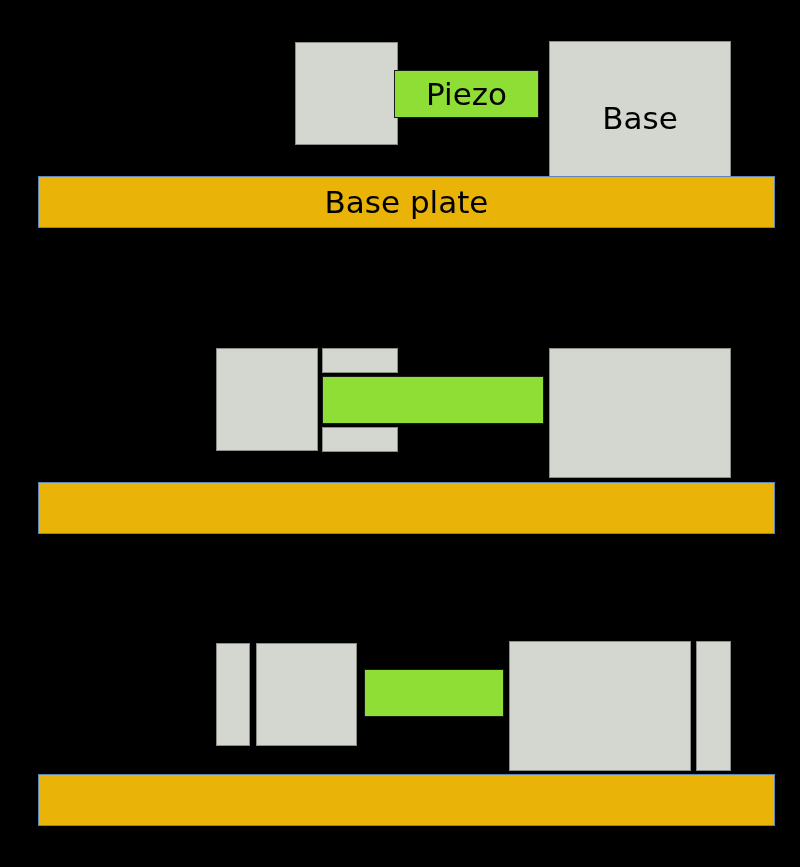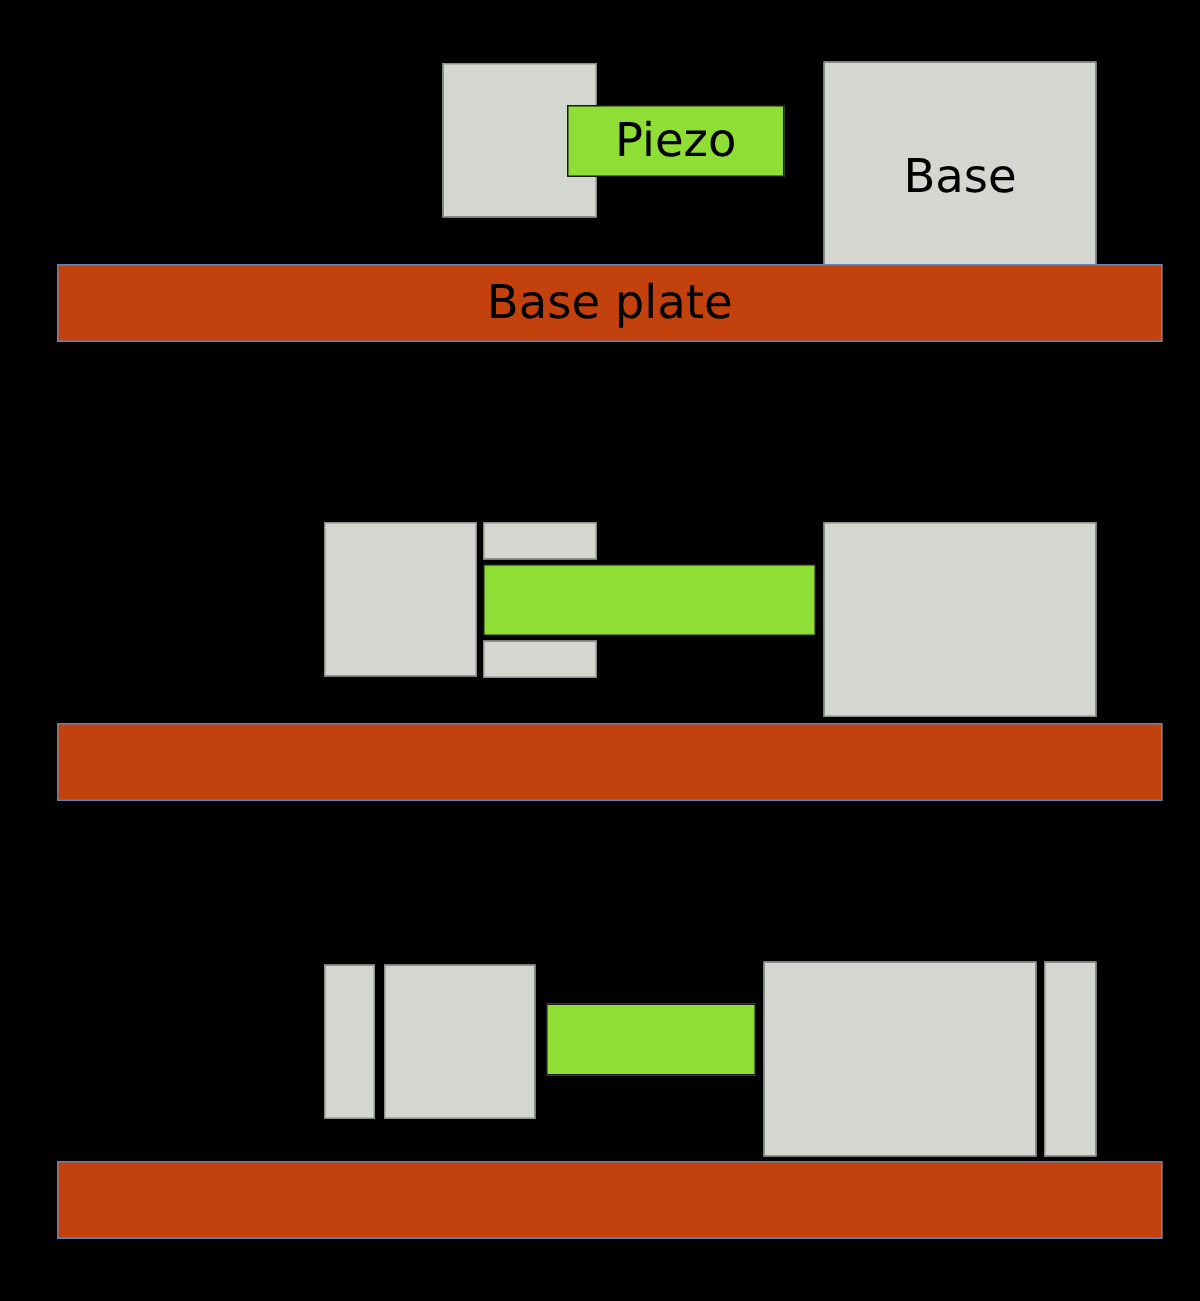--- a/index.html
+++ b/index.html
@@ -26,37 +26,37 @@
   }
   .mass {
     background: #d3d7d0;
     border: 1px solid #8a8f88;
   }
   .piezo {
     background: #8ede35;
     border: 1px solid #1a1a1a;
   }
   .plate {
-    background: #c2410c;
+    background: #eab308;
     border: 1px solid #5d87ba;
   }
   .label-centered {
     display: flex;
     align-items: center;
     justify-content: center;
   }
 </style>
 </head>
 <body>
 
 <div id="stage">
 
   <div class="block mass" style="left:295px; top:42px; width:103px; height:103px;"></div>
 
-  <div class="block piezo" style="left:378px; top:70px; width:145px; height:48px;">
+  <div class="block piezo" style="left:394px; top:70px; width:145px; height:48px;">
     <span class="label-centered" style="font-size:31px; color:#000;">Piezo</span>
   </div>
 
   <div class="block mass" style="left:549px; top:41px; width:182px; height:154px;">
     <span class="label-centered" style="font-size:31px; color:#000;">Base</span>
   </div>
 
   <div class="block plate" style="left:38px; top:176px; width:737px; height:52px;">
     <span class="label-centered" style="font-size:31px; color:#000;">Base plate</span>
   </div>

